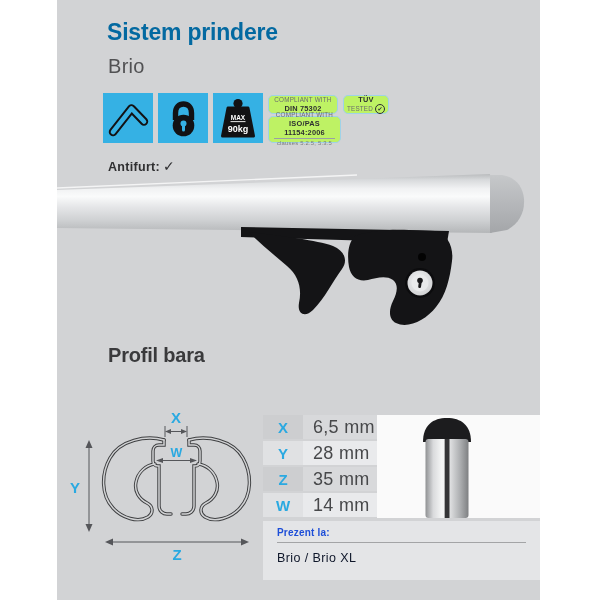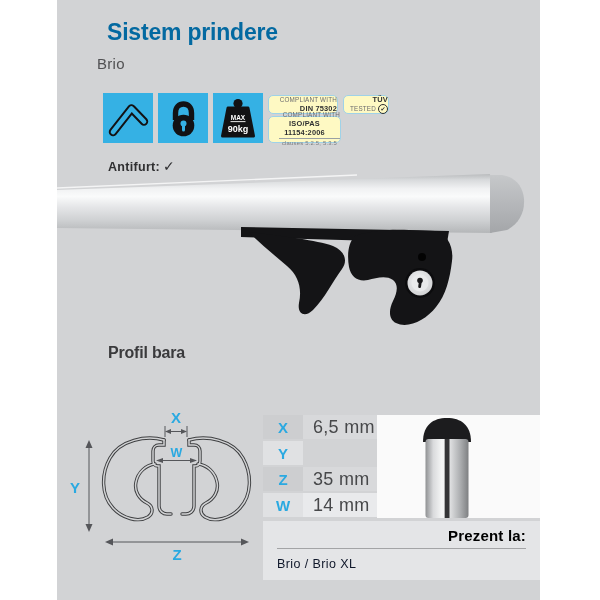--- a/index.html
+++ b/index.html
@@ -2,56 +2,56 @@
 <html><head>
 <meta charset="utf-8">
 <style>
   html,body{margin:0;padding:0;}
   body{width:600px;height:600px;background:#ffffff;font-family:"Liberation Sans","DejaVu Sans",sans-serif;position:relative;overflow:hidden;}
   .stage{position:absolute;left:0;top:0;width:600px;height:600px;background:#fff;}
   .card{position:absolute;left:57px;top:0;width:483px;height:600px;background:#d2d3d5;}
   .abs{position:absolute;}
 
   .title{left:50px;top:19px;font-size:23px;font-weight:bold;color:#0369a1;letter-spacing:-0.2px;}
-  .subtitle{left:40px;top:55px;font-size:15px;color:#515153;letter-spacing:0.3px;}
+  .subtitle{left:51px;top:55px;font-size:20px;color:#515153;letter-spacing:0.3px;}
 
   .icon-sq{width:50px;height:50px;background:#35b1e4;border-radius:0;top:93px;}
   .icon-sq svg{display:block;}
 
-  .badge{background:#fef9c3;border:1.5px solid #9fd2e8;border-radius:5px;box-sizing:border-box;
-         display:flex;flex-direction:column;align-items:flex-end;justify-content:center;text-align:center;}
+  .badge{background:#bef264;border:1.5px solid #9fd2e8;border-radius:5px;box-sizing:border-box;
+         display:flex;flex-direction:column;align-items:center;justify-content:center;text-align:center;}
   .badge .b1{font-size:6.3px;color:#6b6c6e;letter-spacing:0.2px;line-height:1.25;}
   .badge .b2{font-size:7.4px;font-weight:bold;color:#2e2f31;letter-spacing:0.2px;line-height:1.25;}
   .badge .b3{font-size:5.9px;color:#7b7c7e;letter-spacing:0.2px;line-height:1.3;border-top:0.8px solid #9aa0a4;
              margin-top:1px;padding-top:1px;width:86%;}
   .badge-din{left:211px;top:95px;width:70px;height:19px;}
   .badge-tuv{left:286px;top:95px;width:46px;height:19px;}
   .badge-iso{left:211px;top:116px;width:73px;height:27px;}
   .tuv-row{display:flex;align-items:center;gap:2px;}
   .check-circle{display:inline-flex;align-items:center;justify-content:center;width:8px;height:8px;
                 border:1px solid #2e2f31;border-radius:50%;font-size:6px;color:#2e2f31;line-height:1;}
 
   .antifurt{left:51px;top:146px;font-size:12.5px;font-weight:bold;color:#2f2f31;letter-spacing:0.3px;margin-top:12px;}
   .antifurt .chk{font-size:14px;padding-left:3px;font-weight:normal;}
 
-  .section-title{left:51px;top:344px;font-size:16px;font-weight:bold;color:#3a3a3c;letter-spacing:-0.2px;}
+  .section-title{left:51px;top:344px;font-size:20px;font-weight:bold;color:#3a3a3c;letter-spacing:-0.2px;}
 
   .dim-table{left:206px;top:415px;width:114px;}
   .dim-row{display:flex;height:24px;margin-bottom:2px;}
   .dim-letter{width:40px;display:flex;align-items:center;justify-content:center;
               font-size:15px;font-weight:bold;color:#2aa9e1;}
   .dim-value{flex:1;display:flex;align-items:center;padding-left:10px;font-size:18px;color:#47484a;letter-spacing:0.3px;}
   .dim-row.odd  .dim-letter{background:#cdced0;} .dim-row.odd  .dim-value{background:#d8d9db;}
   .dim-row.even .dim-letter{background:#e0e1e3;} .dim-row.even .dim-value{background:#e9eaec;}
 
   .photo-box{left:320px;top:415px;width:163px;height:103px;background:#fafafa;}
 
   .present-box{left:206px;top:521px;width:277px;height:59px;background:#e4e5e7;box-sizing:border-box;padding:6px 14px 0 14px;}
-  .present-title{font-size:15px;font-weight:bold;color:#000000;letter-spacing:0.2px;padding-bottom:4px;
-                 border-bottom:1px solid #a3a4a6;text-align:right;}
+  .present-title{font-size:10px;font-weight:bold;color:#1d4ed8;letter-spacing:0.2px;padding-bottom:4px;
+                 border-bottom:1px solid #a3a4a6;}
   .present-value{font-size:12.5px;color:#0f172a;letter-spacing:0.4px;padding-top:8px;}
 
   text.blue-label{fill:#2aa9e1;font-weight:bold;font-family:"Liberation Sans",sans-serif;}
   .dimline{stroke:#55565a;stroke-width:1;}
   .dimhead{fill:#55565a;}
   .profile-out{fill:none;stroke:#3e3f41;stroke-width:3.4;stroke-linecap:round;}
   .profile-in{fill:none;stroke:#d2d3d5;stroke-width:1.5;stroke-linecap:round;}
 </style>
 </head>
 <body>
@@ -189,20 +189,21 @@
       </svg>
     </div>
 
     <div class="abs dim-table">
       <div class="dim-row odd">
         <div class="dim-letter">X</div>
         <div class="dim-value">6,5 mm</div>
       </div>
       <div class="dim-row even">
         <div class="dim-letter">Y</div>
+        <div class="dim-value">28 mm</div>
       </div>
       <div class="dim-row odd">
         <div class="dim-letter">Z</div>
         <div class="dim-value">35 mm</div>
       </div>
       <div class="dim-row even">
         <div class="dim-letter">W</div>
         <div class="dim-value">14 mm</div>
       </div>
     </div>

